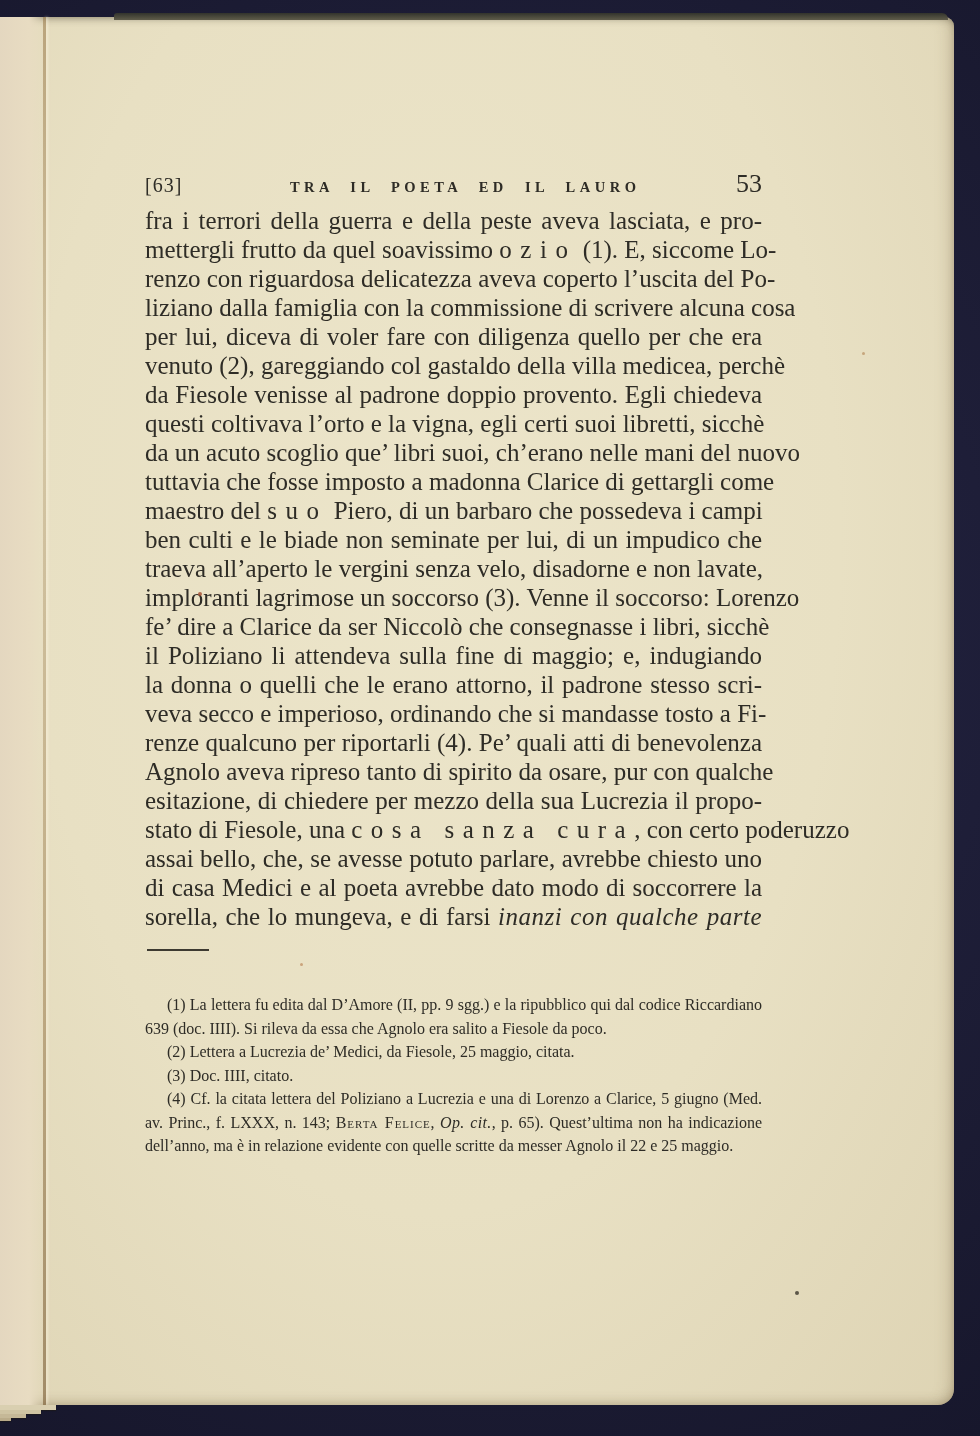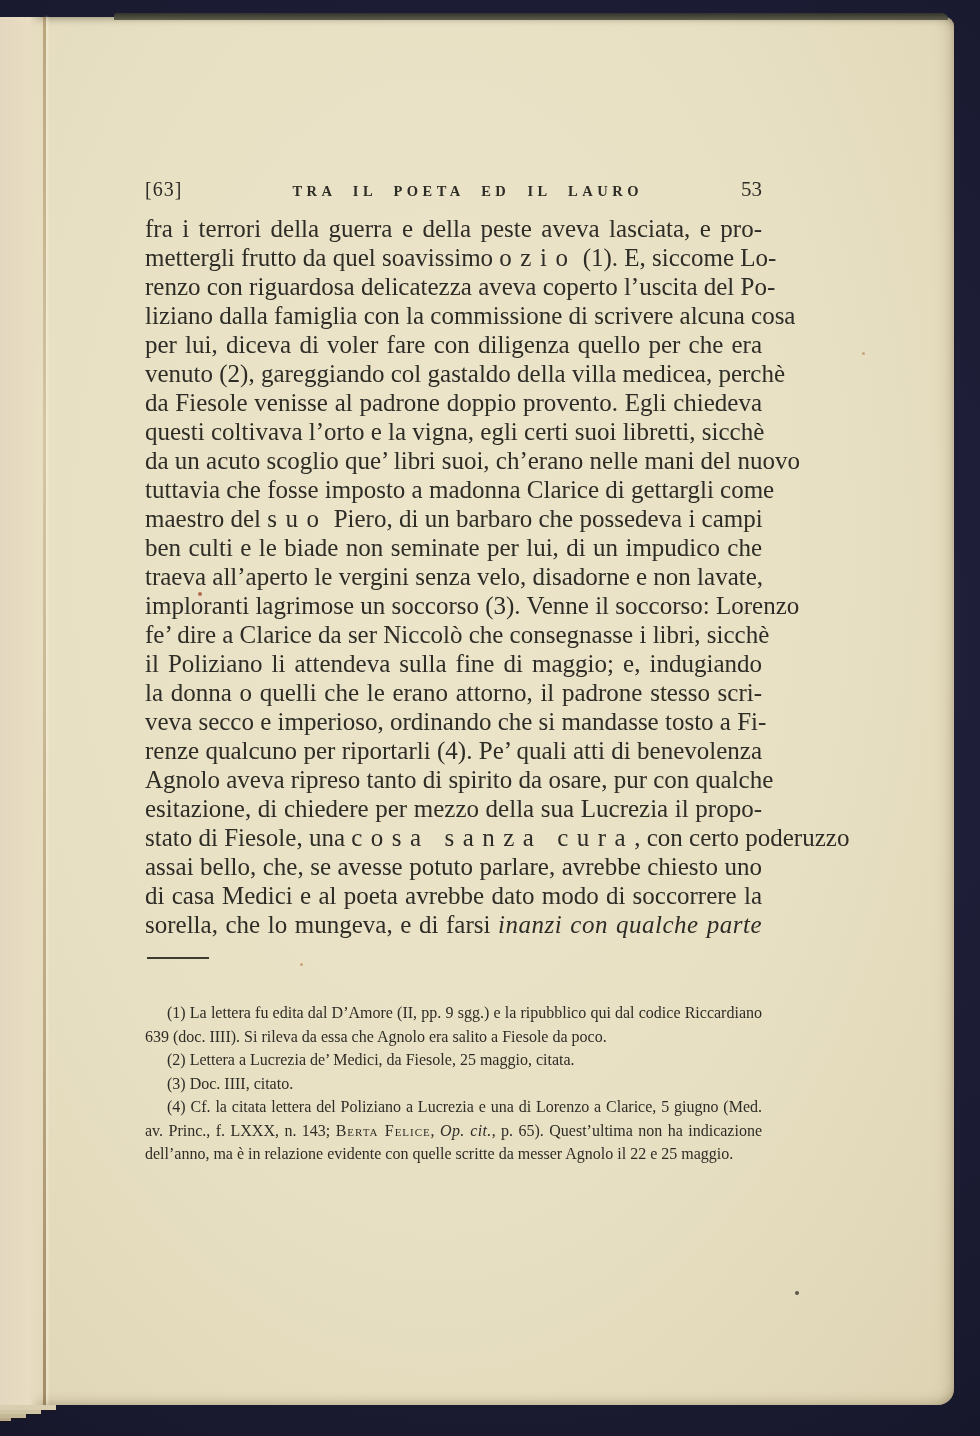--- a/index.html
+++ b/index.html
@@ -41,32 +41,32 @@
   .sheet-3{left:-6px;top:1414px;width:32px;height:4px;background:#c5b897;}
   .sheet-4{left:-6px;top:1418px;width:17px;height:3px;background:#b9ab89;}
   .speck{position:absolute;border-radius:50%;}
   .speck-1{left:198px;top:592px;width:4px;height:4px;background:#a34b2e;opacity:.8;}
   .speck-2{left:862px;top:352px;width:3px;height:3px;background:#b08050;opacity:.6;}
   .speck-3{left:795px;top:1291px;width:4px;height:4px;background:#3a352a;opacity:.8;}
   .speck-4{left:300px;top:963px;width:3px;height:3px;background:#b0713f;opacity:.55;}
 
   
   .content{
-    position:absolute;left:151px;top:160px;width:617px;color:#2e2c26;
+    position:absolute;left:151px;top:152px;width:617px;color:#2e2c26;
   }
   .pg-header{
     display:flex;align-items:baseline;justify-content:space-between;
     height:26px;margin-bottom:11px;
   }
   .folio-bracket{font-size:20px;letter-spacing:1px;}
   .running-title{
     font-size:14.5px;font-weight:700;letter-spacing:4.5px;word-spacing:9px;
     transform:translateX(6px);
   }
-  .page-number{font-size:21px;}
+  .page-number{font-size:26px;}
 
   .body-text{font-size:25px;}
   .bline{
     line-height:29px;height:29px;white-space:nowrap;
     text-align:justify;text-align-last:justify;
   }
   .seg-sp{letter-spacing:.34em;}
   .seg-it{font-style:italic;letter-spacing:.02em;}
   .seg-sc{font-variant:small-caps;letter-spacing:.06em;}
 

